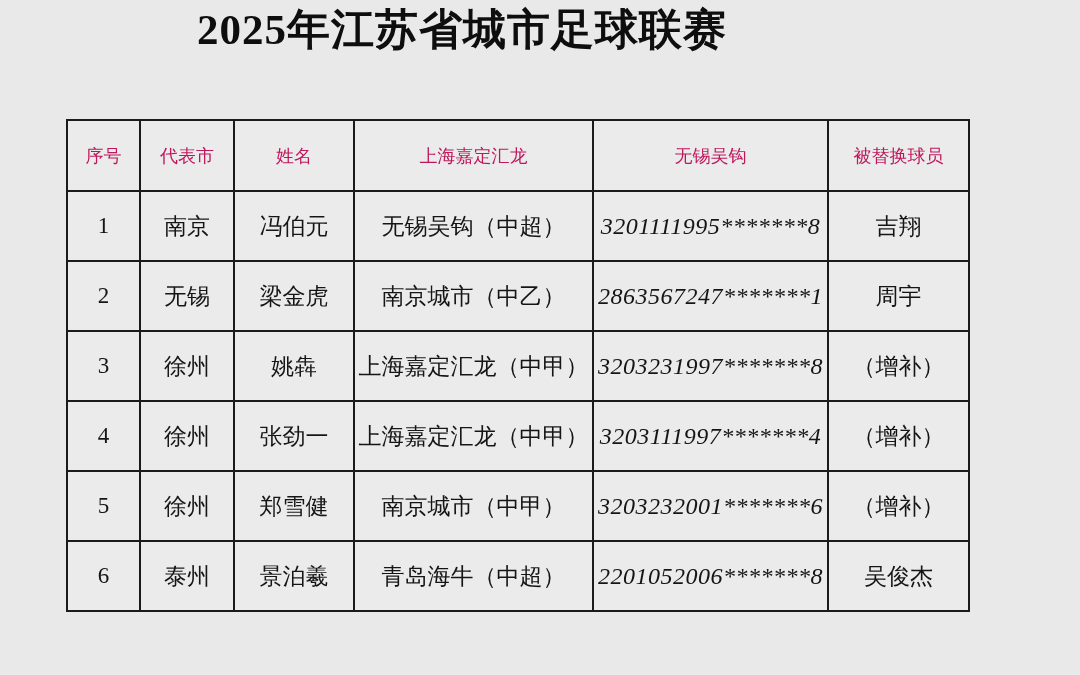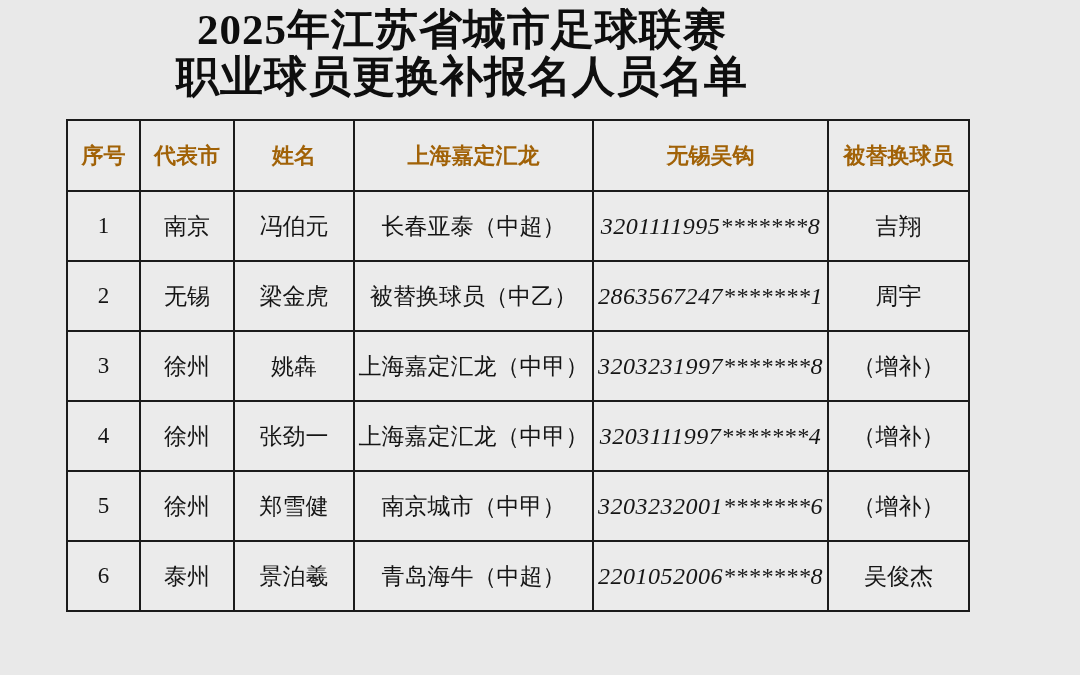--- a/index.html
+++ b/index.html
@@ -48,44 +48,43 @@
     text-align: center;
     vertical-align: middle;
     padding: 0;
     overflow: hidden;
     white-space: nowrap;
   }
   table.roster thead tr { height: 71px; }
   table.roster tbody tr { height: 70px; }
   table.roster th {
     font-family: "Liberation Sans", "DejaVu Sans", sans-serif;
-    font-weight: 700;
-    font-size: 22px;
-    color: #a16207;
+    font-weight: 400;
+    font-size: 18px;
+    color: #be185d;
   }
   table.roster td {
     font-family: "Liberation Serif", "DejaVu Serif", serif;
     font-weight: normal;
     font-size: 23px;
     color: #151515;
   }
   table.roster td.col-id {
     font-size: 24px;
     letter-spacing: 0.5px;
     font-style: italic;
   }
 </style>
 </head>
 <body>
 
 <div class="page">
 
   <div class="title-block">
     <div class="title-line">2025年江苏省城市足球联赛</div>
-    <div class="title-line">职业球员更换补报名人员名单</div>
   </div>
 
   <table class="roster">
     <colgroup>
       <col style="width:73px">
       <col style="width:94px">
       <col style="width:120px">
       <col style="width:239px">
       <col style="width:235px">
       <col style="width:141px">
@@ -98,29 +97,29 @@
         <th>上海嘉定汇龙</th>
         <th>无锡吴钩</th>
         <th>被替换球员</th>
       </tr>
     </thead>
     <tbody>
         <tr>
           <td class="col-index">1</td>
           <td class="col-city">南京</td>
           <td class="col-name">冯伯元</td>
-          <td class="col-club">长春亚泰（中超）</td>
+          <td class="col-club">无锡吴钩（中超）</td>
           <td class="col-id">3201111995*******8</td>
           <td class="col-replaced">吉翔</td>
         </tr>
         <tr>
           <td class="col-index">2</td>
           <td class="col-city">无锡</td>
           <td class="col-name">梁金虎</td>
-          <td class="col-club">被替换球员（中乙）</td>
+          <td class="col-club">南京城市（中乙）</td>
           <td class="col-id">2863567247*******1</td>
           <td class="col-replaced">周宇</td>
         </tr>
         <tr>
           <td class="col-index">3</td>
           <td class="col-city">徐州</td>
           <td class="col-name">姚犇</td>
           <td class="col-club">上海嘉定汇龙（中甲）</td>
           <td class="col-id">3203231997*******8</td>
           <td class="col-replaced">（增补）</td>

